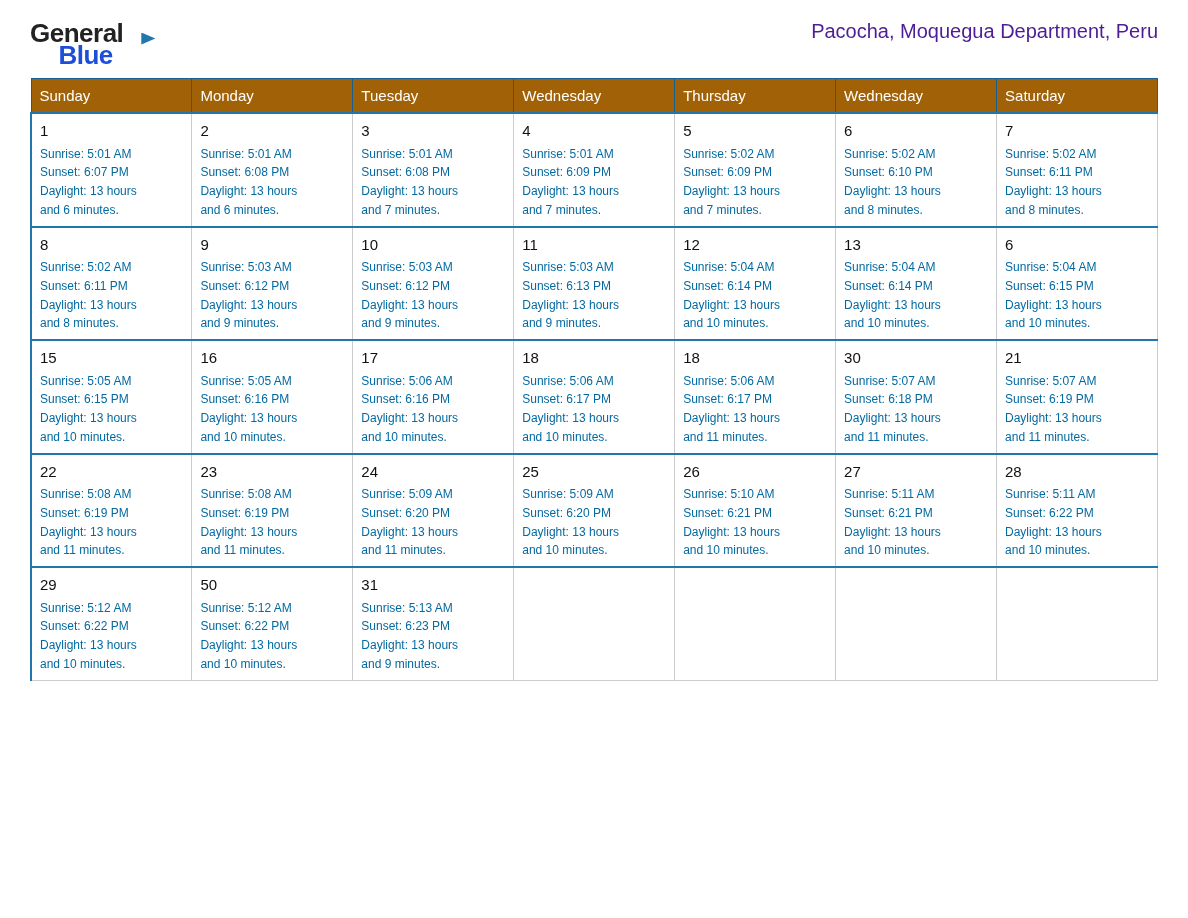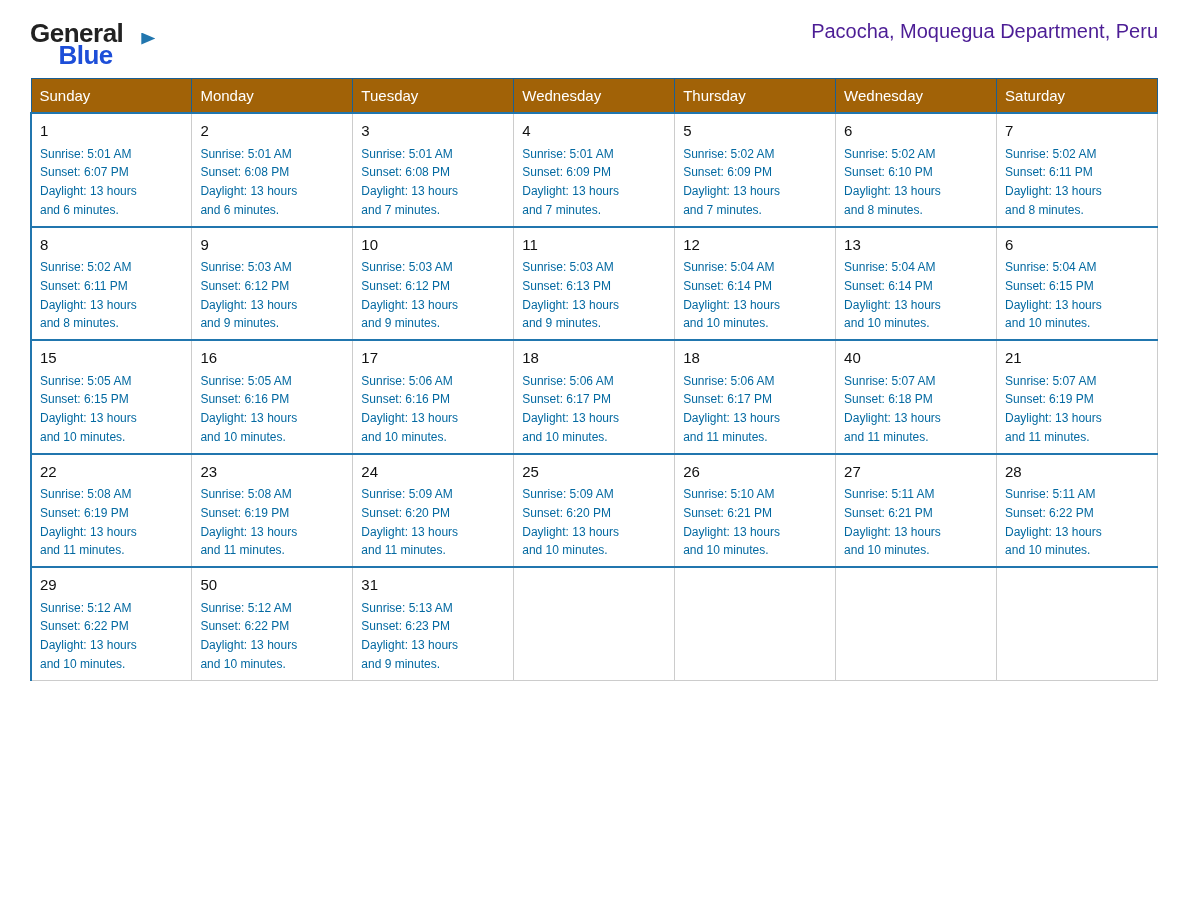--- a/index.html
+++ b/index.html
@@ -152,21 +152,21 @@
         <td><span class="day-number">12</span><span class="day-info">Sunrise: 5:04 AM<br>Sunset: 6:14 PM<br>Daylight: 13 hours<br>and 10 minutes.</span></td>
         <td><span class="day-number">13</span><span class="day-info">Sunrise: 5:04 AM<br>Sunset: 6:14 PM<br>Daylight: 13 hours<br>and 10 minutes.</span></td>
         <td><span class="day-number">6</span><span class="day-info">Sunrise: 5:04 AM<br>Sunset: 6:15 PM<br>Daylight: 13 hours<br>and 10 minutes.</span></td>
       </tr>
       <tr>
         <td><span class="day-number">15</span><span class="day-info">Sunrise: 5:05 AM<br>Sunset: 6:15 PM<br>Daylight: 13 hours<br>and 10 minutes.</span></td>
         <td><span class="day-number">16</span><span class="day-info">Sunrise: 5:05 AM<br>Sunset: 6:16 PM<br>Daylight: 13 hours<br>and 10 minutes.</span></td>
         <td><span class="day-number">17</span><span class="day-info">Sunrise: 5:06 AM<br>Sunset: 6:16 PM<br>Daylight: 13 hours<br>and 10 minutes.</span></td>
         <td><span class="day-number">18</span><span class="day-info">Sunrise: 5:06 AM<br>Sunset: 6:17 PM<br>Daylight: 13 hours<br>and 10 minutes.</span></td>
         <td><span class="day-number">18</span><span class="day-info">Sunrise: 5:06 AM<br>Sunset: 6:17 PM<br>Daylight: 13 hours<br>and 11 minutes.</span></td>
-        <td><span class="day-number">40</span><span class="day-info">Sunrise: 5:07 AM<br>Sunset: 6:18 PM<br>Daylight: 13 hours<br>and 11 minutes.</span></td>
+        <td><span class="day-number">30</span><span class="day-info">Sunrise: 5:07 AM<br>Sunset: 6:18 PM<br>Daylight: 13 hours<br>and 11 minutes.</span></td>
         <td><span class="day-number">21</span><span class="day-info">Sunrise: 5:07 AM<br>Sunset: 6:19 PM<br>Daylight: 13 hours<br>and 11 minutes.</span></td>
       </tr>
       <tr>
         <td><span class="day-number">22</span><span class="day-info">Sunrise: 5:08 AM<br>Sunset: 6:19 PM<br>Daylight: 13 hours<br>and 11 minutes.</span></td>
         <td><span class="day-number">23</span><span class="day-info">Sunrise: 5:08 AM<br>Sunset: 6:19 PM<br>Daylight: 13 hours<br>and 11 minutes.</span></td>
         <td><span class="day-number">24</span><span class="day-info">Sunrise: 5:09 AM<br>Sunset: 6:20 PM<br>Daylight: 13 hours<br>and 11 minutes.</span></td>
         <td><span class="day-number">25</span><span class="day-info">Sunrise: 5:09 AM<br>Sunset: 6:20 PM<br>Daylight: 13 hours<br>and 10 minutes.</span></td>
         <td><span class="day-number">26</span><span class="day-info">Sunrise: 5:10 AM<br>Sunset: 6:21 PM<br>Daylight: 13 hours<br>and 10 minutes.</span></td>
         <td><span class="day-number">27</span><span class="day-info">Sunrise: 5:11 AM<br>Sunset: 6:21 PM<br>Daylight: 13 hours<br>and 10 minutes.</span></td>
         <td><span class="day-number">28</span><span class="day-info">Sunrise: 5:11 AM<br>Sunset: 6:22 PM<br>Daylight: 13 hours<br>and 10 minutes.</span></td>

